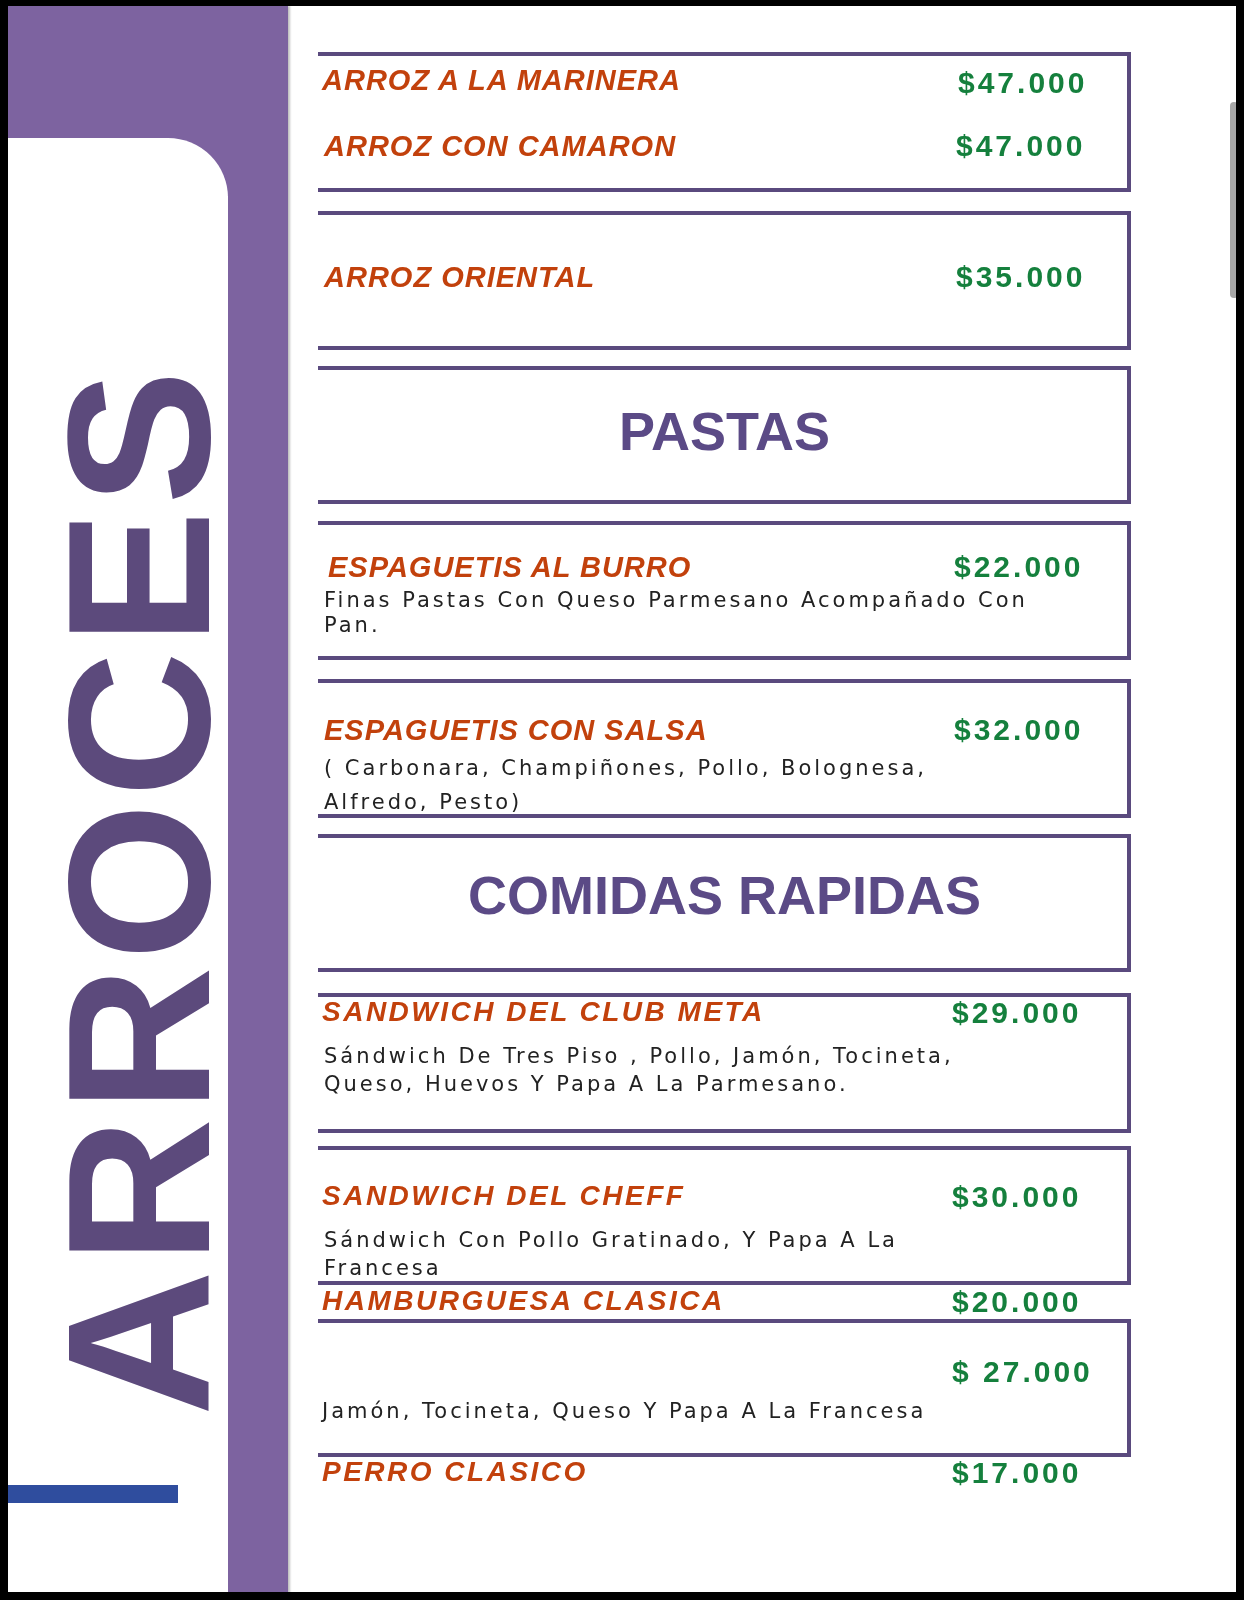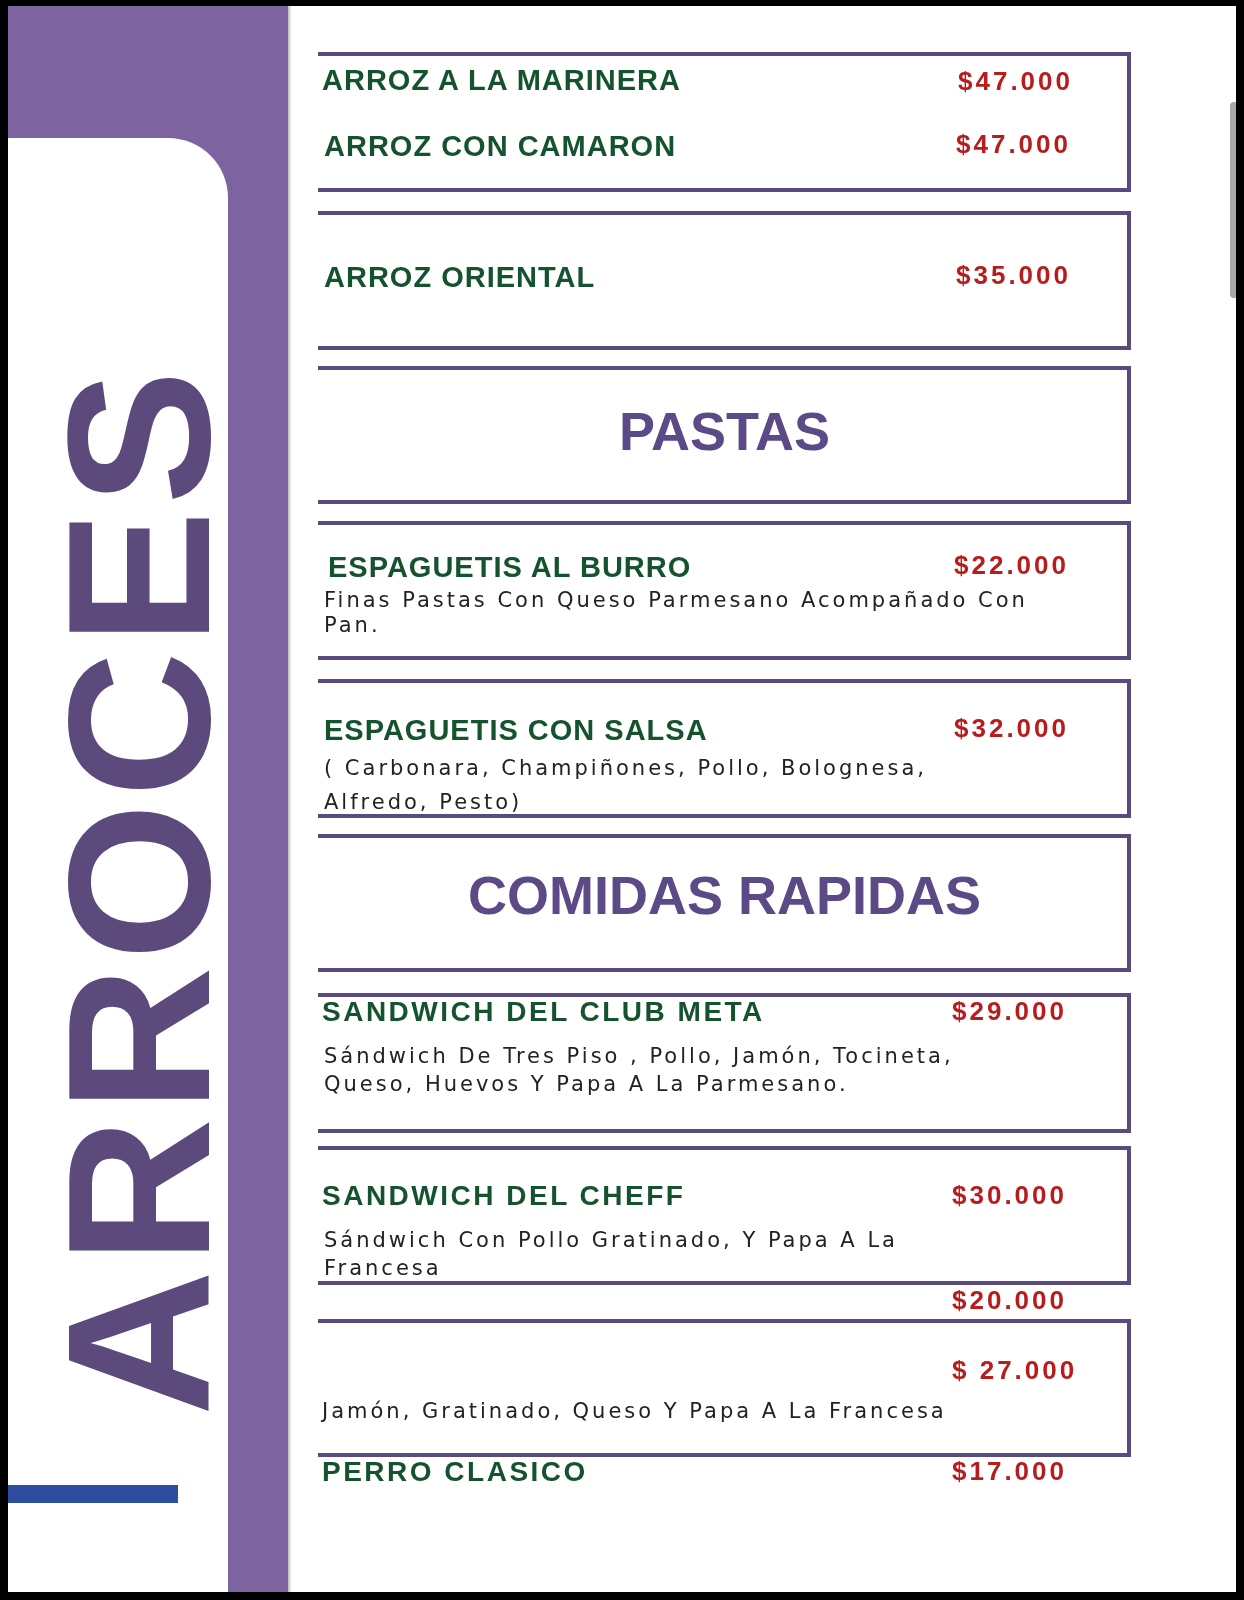--- a/index.html
+++ b/index.html
@@ -4,23 +4,23 @@
 <style>
   html, body { margin:0; padding:0; }
   body { width:1244px; height:1600px; background:#000; position:relative; overflow:hidden; font-family:"Liberation Sans", sans-serif; }
   .page { position:absolute; left:8px; top:6px; width:1228px; height:1586px; background:#fff; overflow:hidden; }
   .side-top { position:absolute; left:0; top:0; width:280px; height:190px; background:#7d63a0; }
   .side-white { position:absolute; left:0; top:132px; width:220px; height:1460px; background:#fff; border-top-right-radius:60px; }
   .side-bar { position:absolute; left:220px; top:0; width:60px; height:1600px; background:#7d63a0; box-shadow:2px 0 2px rgba(0,0,0,0.25); }
   .vert-title { position:absolute; left:56px; top:1410px; transform-origin:0 0; transform:rotate(-90deg); font-family:"Liberation Sans", sans-serif; font-weight:bold; font-size:202px; color:#5c4a7c; letter-spacing:6px; white-space:nowrap; line-height:150px; height:150px; }
   .blue-line { position:absolute; left:0; top:1479px; width:170px; height:18px; background:#2f4d9e; }
   .box { position:absolute; left:310px; width:813px; border-top:4px solid #5a4a7e; border-bottom:4px solid #5a4a7e; border-right:4px solid #5a4a7e; box-sizing:border-box; }
-  .name { position:absolute; font-weight:bold; font-size:29px; color:#14532d; letter-spacing:1px; white-space:nowrap; }
+  .name { position:absolute; font-weight:bold; font-size:29px; color:#c2410c; letter-spacing:1px; white-space:nowrap;font-style:italic; }
   .name.wide { letter-spacing:2.5px; font-size:28px; }
-  .price { position:absolute; font-weight:bold; font-size:26px; color:#b91c1c; letter-spacing:3px; white-space:nowrap; }
+  .price { position:absolute; font-weight:bold; font-size:30px; color:#15803d; letter-spacing:3px; white-space:nowrap; }
   .desc { position:absolute; font-family:"DejaVu Sans", sans-serif; font-size:21px; color:#222; letter-spacing:3px; line-height:27px; white-space:nowrap; }
   .section { position:absolute; font-weight:bold; font-size:54px; color:#5b4a86; white-space:nowrap; text-align:center; left:310px; width:813px; }
   .scroll-track { position:absolute; left:1220px; top:0; width:10px; height:1586px; }
   .scroll-thumb { position:absolute; left:1222px; top:96px; width:8px; height:196px; background:#a8a8a8; border-radius:4px; }
 </style>
 </head>
 <body>
 
 <div class="page">
   <div class="side-top"></div>
@@ -62,24 +62,25 @@
   <div class="price" style="left:944px;top:990px;">$29.000</div>
   <div class="desc" style="left:316px;top:1037px;">Sándwich  De  Tres  Piso  ,  Pollo,  Jamón,  Tocineta,</div>
   <div class="desc" style="left:316px;top:1065px;">Queso, Huevos Y Papa A La Parmesano.</div>
 
   <div class="box" style="top:1140px;height:139px;"></div>
   <div class="name wide" style="left:314px;top:1174px;">SANDWICH DEL CHEFF</div>
   <div class="price" style="left:944px;top:1174px;">$30.000</div>
   <div class="desc" style="left:316px;top:1221px;">Sándwich  Con Pollo Gratinado,  Y Papa A La</div>
   <div class="desc" style="left:316px;top:1249px;">Francesa</div>
 
+  <div class="name wide" style="left:314px;top:1279px;">HAMBURGUESA CLASICA</div>
   <div class="price" style="left:944px;top:1279px;">$20.000</div>
 
   <div class="box" style="top:1313px;height:138px;"></div>
   <div class="price" style="left:944px;top:1349px;">$ 27.000</div>
-  <div class="desc" style="left:314px;top:1392px;">Jamón, Gratinado, Queso  Y Papa A La Francesa</div>
+  <div class="desc" style="left:314px;top:1392px;">Jamón, Tocineta, Queso  Y Papa A La Francesa</div>
 
   <div class="name wide" style="left:314px;top:1450px;">PERRO CLASICO</div>
   <div class="price" style="left:944px;top:1450px;">$17.000</div>
 
   <div class="scroll-track"></div>
   <div class="scroll-thumb"></div>
 </div>
 
 </body></html>

